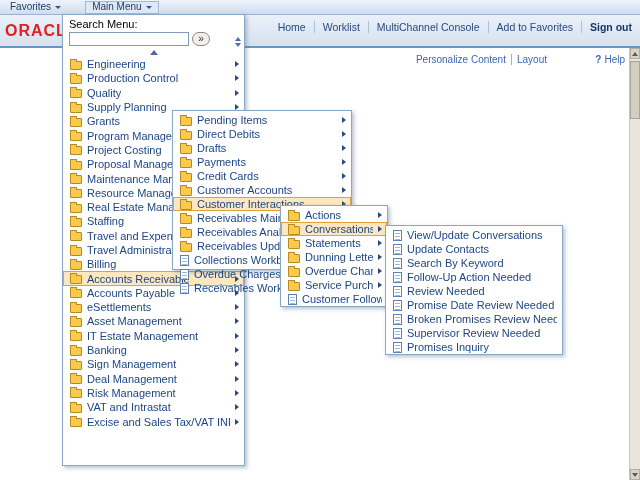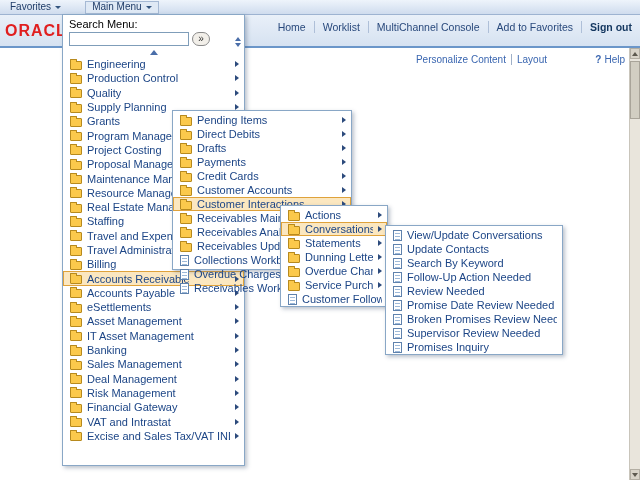--- a/index.html
+++ b/index.html
@@ -241,46 +241,41 @@
           <span class="lbl">eSettlements</span>
           <span class="arrow"></span>
         </div>
         <div class="mi">
           <span class="icon-folder"></span>
           <span class="lbl">Asset Management</span>
           <span class="arrow"></span>
         </div>
         <div class="mi">
           <span class="icon-folder"></span>
-          <span class="lbl">IT Asset Management</span>
+          <span class="lbl">IT Estate Management</span>
           <span class="arrow"></span>
         </div>
         <div class="mi">
           <span class="icon-folder"></span>
           <span class="lbl">Banking</span>
           <span class="arrow"></span>
         </div>
         <div class="mi">
           <span class="icon-folder"></span>
-          <span class="lbl">Sales Management</span>
+          <span class="lbl">Sign Management</span>
           <span class="arrow"></span>
         </div>
         <div class="mi">
           <span class="icon-folder"></span>
           <span class="lbl">Deal Management</span>
           <span class="arrow"></span>
         </div>
         <div class="mi">
           <span class="icon-folder"></span>
           <span class="lbl">Risk Management</span>
-          <span class="arrow"></span>
-        </div>
-        <div class="mi">
-          <span class="icon-folder"></span>
-          <span class="lbl">Financial Gateway</span>
           <span class="arrow"></span>
         </div>
         <div class="mi">
           <span class="icon-folder"></span>
           <span class="lbl">VAT and Intrastat</span>
           <span class="arrow"></span>
         </div>
         <div class="mi">
           <span class="icon-folder"></span>
           <span class="lbl">Excise and Sales Tax/VAT IND</span>

